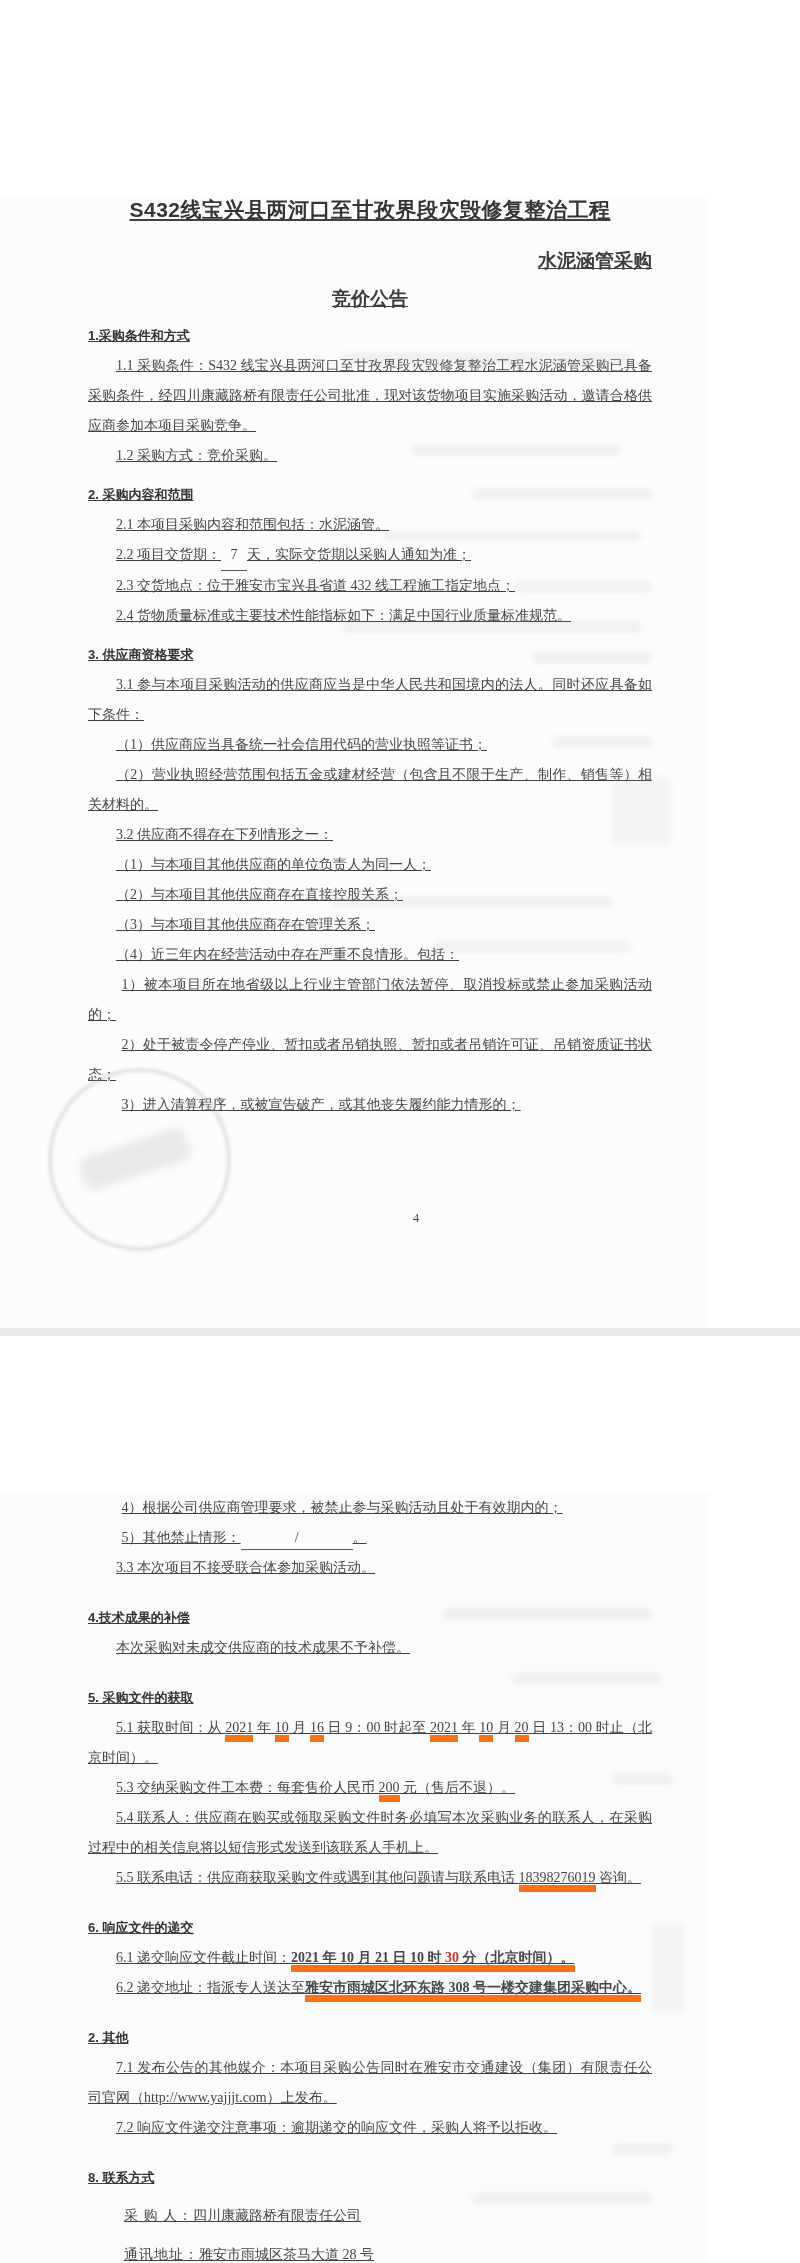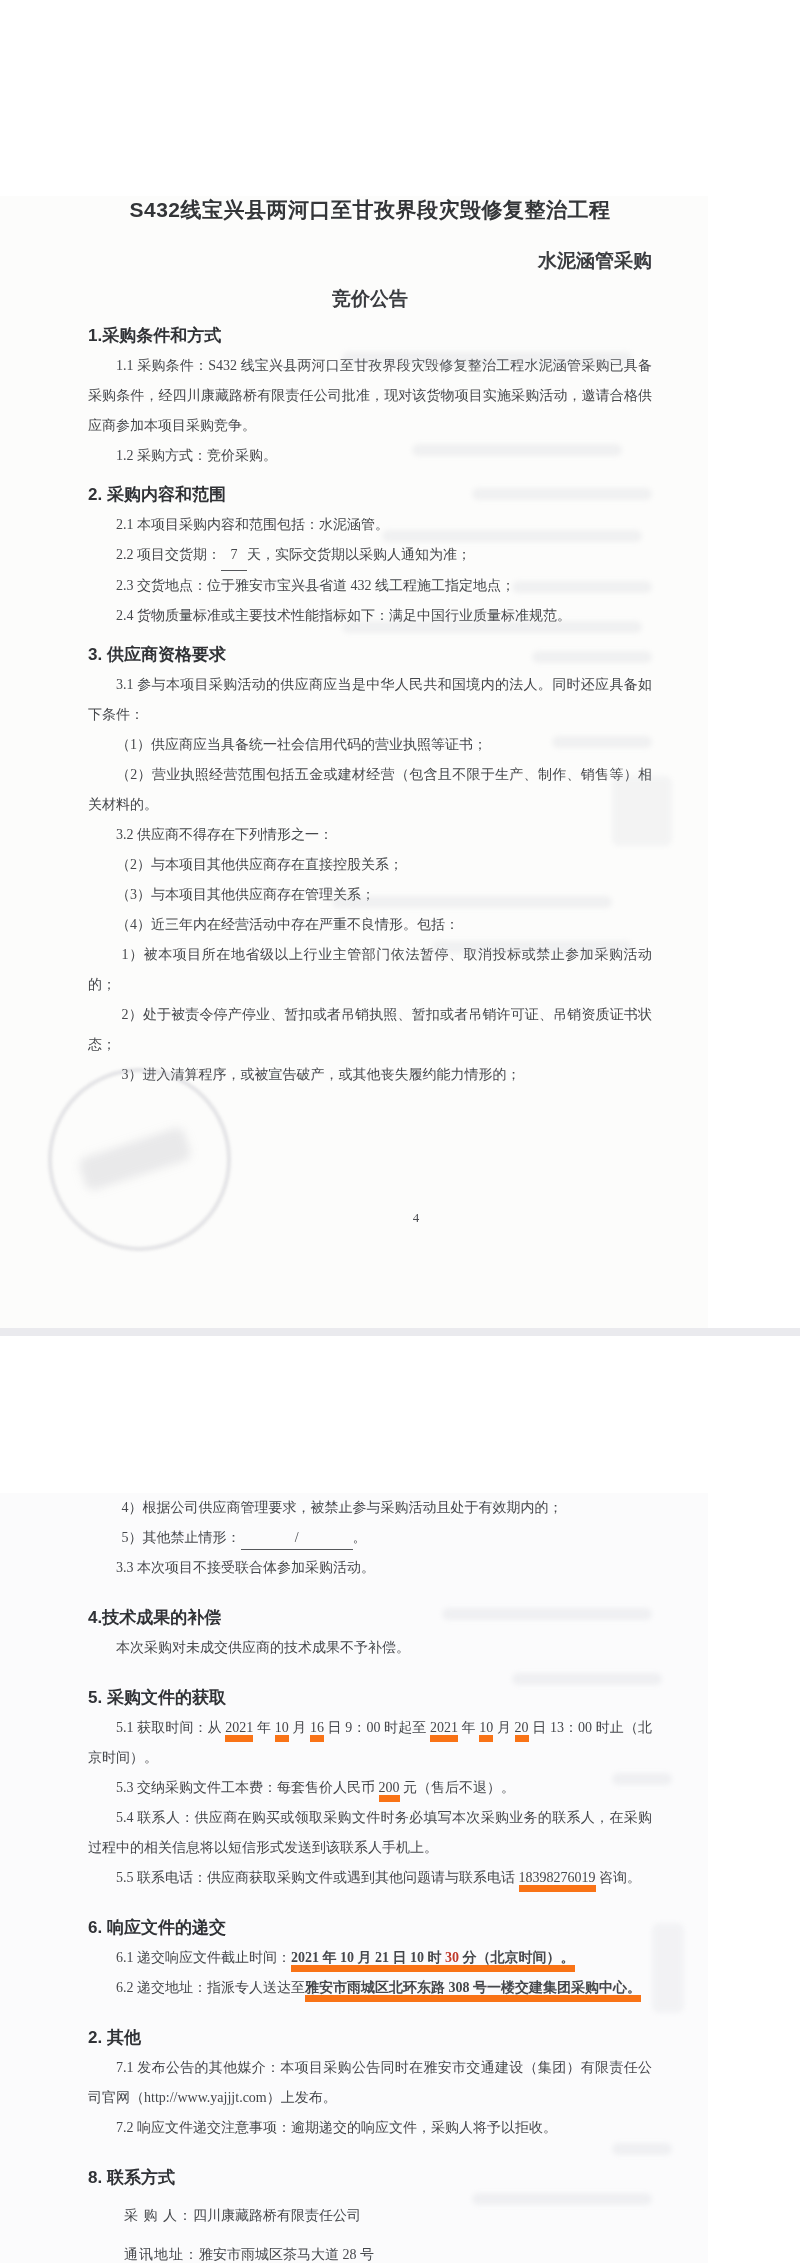--- a/index.html
+++ b/index.html
@@ -1,31 +1,31 @@
 <!DOCTYPE html>
 <html><head>
 <meta charset="utf-8">
 <style>
   html,body{margin:0;padding:0;background:#ffffff;}
   .canvas{position:relative;width:800px;height:2263px;overflow:hidden;background:#fff;
           font-family:"Liberation Serif",serif;color:#3e4043;}
-  .page{position:relative;width:708px;box-sizing:border-box;padding:0 56px 0 88px;background:#fcfcfb;}
+  .page{position:relative;width:708px;box-sizing:border-box;padding:0 56px 0 88px;background:#fcfcfb;text-decoration:underline;}
   .page1{height:1132px;}
   .gap{width:800px;height:8px;background:#eaeaee;}
   .page2{height:1123px;background:#fbfbfc;}
 
   .t1{margin:196px 0 0;text-align:center;font-family:"Liberation Sans",sans-serif;
       font-weight:700;font-size:21px;line-height:28px;color:#333538;letter-spacing:.5px;}
   .t2{margin:24px 0 0;text-align:right;font-family:"Liberation Sans",sans-serif;
       font-weight:600;font-size:19px;line-height:26px;color:#3a3c40;}
   .t3{margin:12px 0 0;text-align:center;font-family:"Liberation Sans",sans-serif;
       font-weight:600;font-size:19px;line-height:26px;color:#3a3c40;}
 
   .hd{margin:9px 0 0;font-family:"Liberation Sans",sans-serif;font-weight:700;
-      font-size:17px;line-height:30px;color:#303236;}
+      font-size:13px;line-height:30px;color:#303236;}
   .page2 .hd{margin-top:20px;}
   .para{margin:0;font-size:14px;line-height:30px;text-align:justify;color:#45474b;}
   .ind{text-indent:2em;}
   .ind2{text-indent:2.4em;}
   .first{margin-top:157px;}
 
   .u{border-bottom:7px solid #f97316;}
   .u7{display:inline-block;min-width:26px;text-align:center;border-bottom:1px solid #55575b;text-indent:0;}
   .blank{display:inline-block;width:112px;text-align:center;border-bottom:1px solid #55575b;text-indent:0;line-height:22px;}
   .bold{font-weight:700;}
@@ -75,20 +75,21 @@
     <p class="para ind">2.1 本项目采购内容和范围包括：水泥涵管。</p>
     <p class="para ind"><span>2.2 项目交货期：</span><span class="u7">7</span><span>天，实际交货期以采购人通知为准；</span></p>
     <p class="para ind">2.3 交货地点：位于雅安市宝兴县省道 432 线工程施工指定地点；</p>
     <p class="para ind">2.4 货物质量标准或主要技术性能指标如下：满足中国行业质量标准规范。</p>
 
     <div class="hd">3.  供应商资格要求</div>
     <p class="para ind">3.1 参与本项目采购活动的供应商应当是中华人民共和国境内的法人。同时还应具备如下条件：</p>
     <p class="para ind">（1）供应商应当具备统一社会信用代码的营业执照等证书；</p>
     <p class="para ind">（2）营业执照经营范围包括五金或建材经营（包含且不限于生产、制作、销售等）相关材料的。</p>
     <p class="para ind">3.2 供应商不得存在下列情形之一：</p>
+    <p class="para ind">（1）与本项目其他供应商的单位负责人为同一人；</p>
     <p class="para ind">（2）与本项目其他供应商存在直接控股关系；</p>
     <p class="para ind">（3）与本项目其他供应商存在管理关系；</p>
     <p class="para ind">（4）近三年内在经营活动中存在严重不良情形。包括：</p>
     <p class="para ind2">1）被本项目所在地省级以上行业主管部门依法暂停、取消投标或禁止参加采购活动的；</p>
     <p class="para ind2">2）处于被责令停产停业、暂扣或者吊销执照、暂扣或者吊销许可证、吊销资质证书状态；</p>
     <p class="para ind2">3）进入清算程序，或被宣告破产，或其他丧失履约能力情形的；</p>
 
     <div class="pageno">4</div>
   </div>
 

